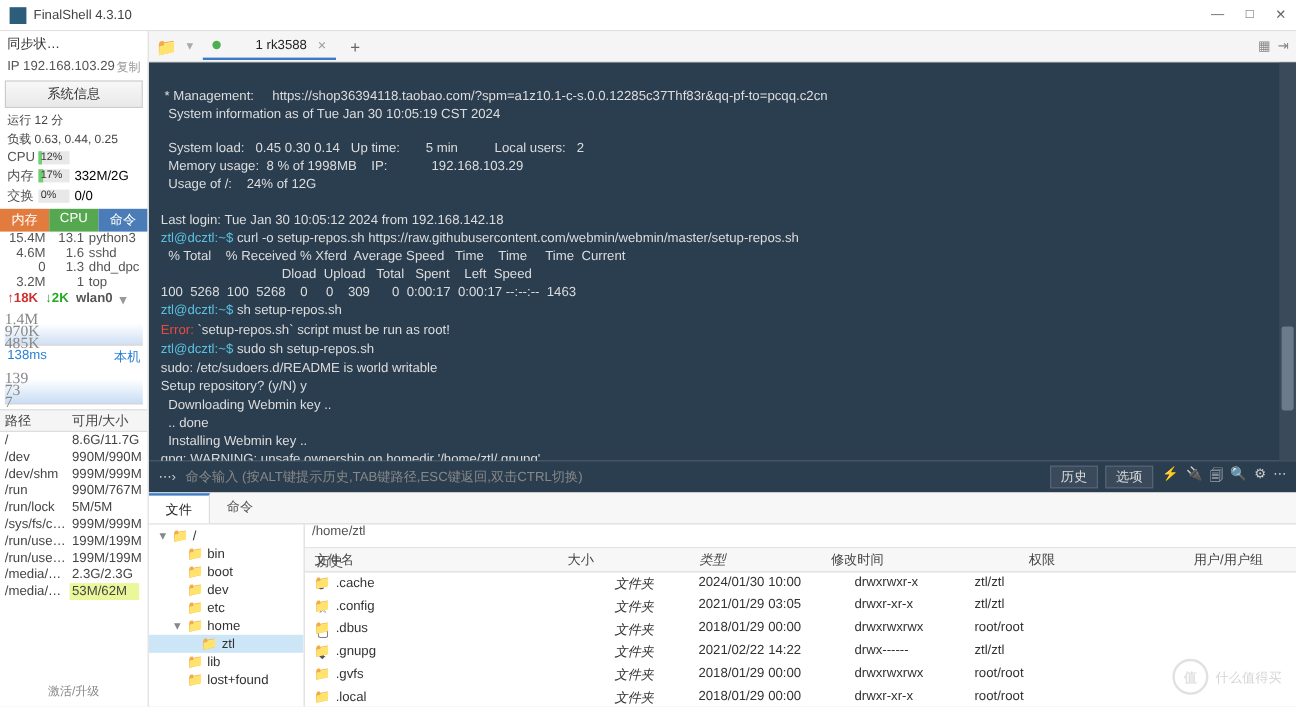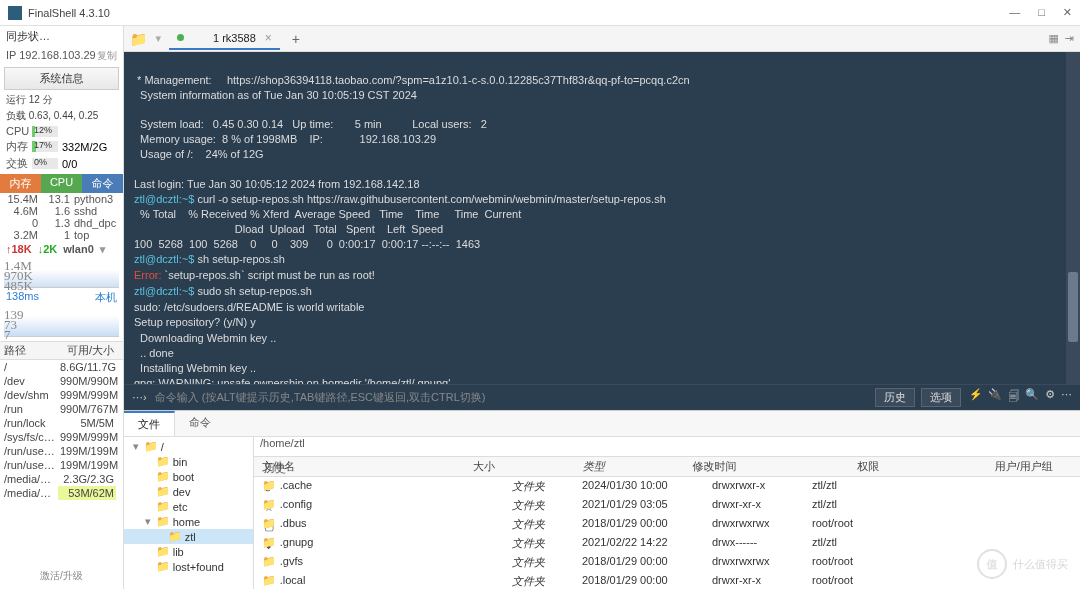--- a/index.html
+++ b/index.html
@@ -38,21 +38,21 @@
 .sidebar .dn { color:#2a2; }
 .sidebar .graph { height: 30px; margin: 0 4px; background: linear-gradient(to top, rgba(100,150,220,0.3), transparent 60%); border-bottom:1px solid #ccc; position:relative; }
 .sidebar .graph .yt { position:absolute; left:0; font-size:13px; color:#888;font-family:Liberation Serif, serif; }
 .sidebar .latency-row { padding:2px 6px; font-size:10px; display:flex; justify-content:space-between; color:#555; }
 .sidebar .latency-row .lat { color:#2a7fd4; }
 .sidebar .latency-row .local { color:#2a7fd4; }
 .sidebar .disk-tbl { font-size:10px; color:#444; margin-top:4px; }
 .sidebar .disk-tbl .hdr { display:flex; background:#f5f5f5; border-top:1px solid #ddd; border-bottom:1px solid #ddd; }
 .sidebar .disk-tbl .row { display:flex; }
 .sidebar .disk-tbl .p { width:58px; padding:1px 4px; overflow:hidden; white-space:nowrap; }
-.sidebar .disk-tbl .s { width:58px; text-align:right; padding:1px 2px; white-space:nowrap; }
+.sidebar .disk-tbl .s { width:58px; text-align:left; padding:1px 2px; white-space:nowrap; }
 .sidebar .disk-tbl .warn { background: #eaf79a; }
 .sidebar .activate { position:absolute; bottom:6px; left:40px; color:#888; font-size:10px; }
 
 .content { flex: 1; display: flex; flex-direction: column; overflow: hidden; }
 .topbar { height: 26px; background: #f5f5f5; border-bottom:1px solid #ddd; display:flex; align-items:center; padding:0 6px; gap:8px; }
 .topbar .folder { color:#3a7bc8; font-size:14px; }
 .topbar .chev { color:#aaa; }
 .topbar .tab { display:flex; align-items:center; gap:5px; padding:3px 8px; border-bottom:2px solid #3a7bc8; }
 .topbar .tab .dot { width:7px; height:7px; border-radius:50%; background:#4caf50; }
 .topbar .tab .name { color:#222;margin-left:24px; }

